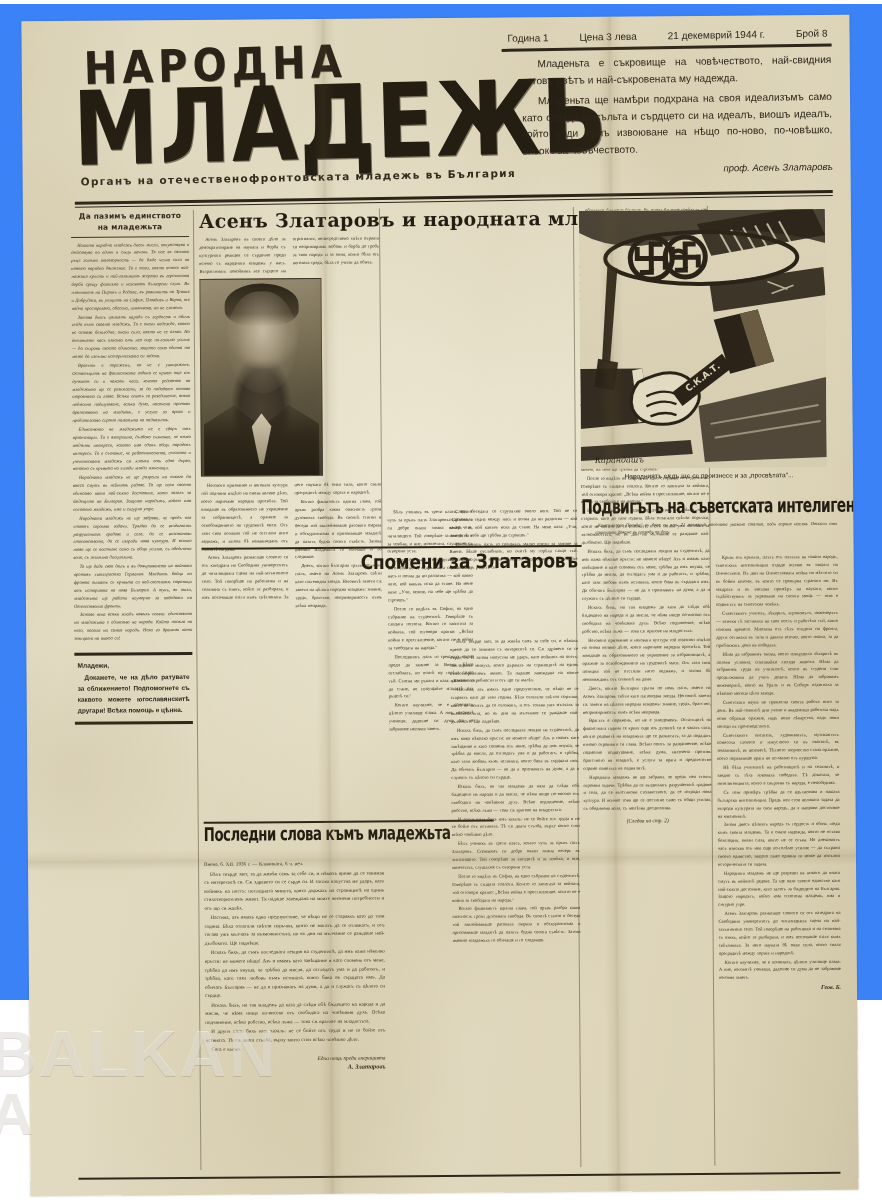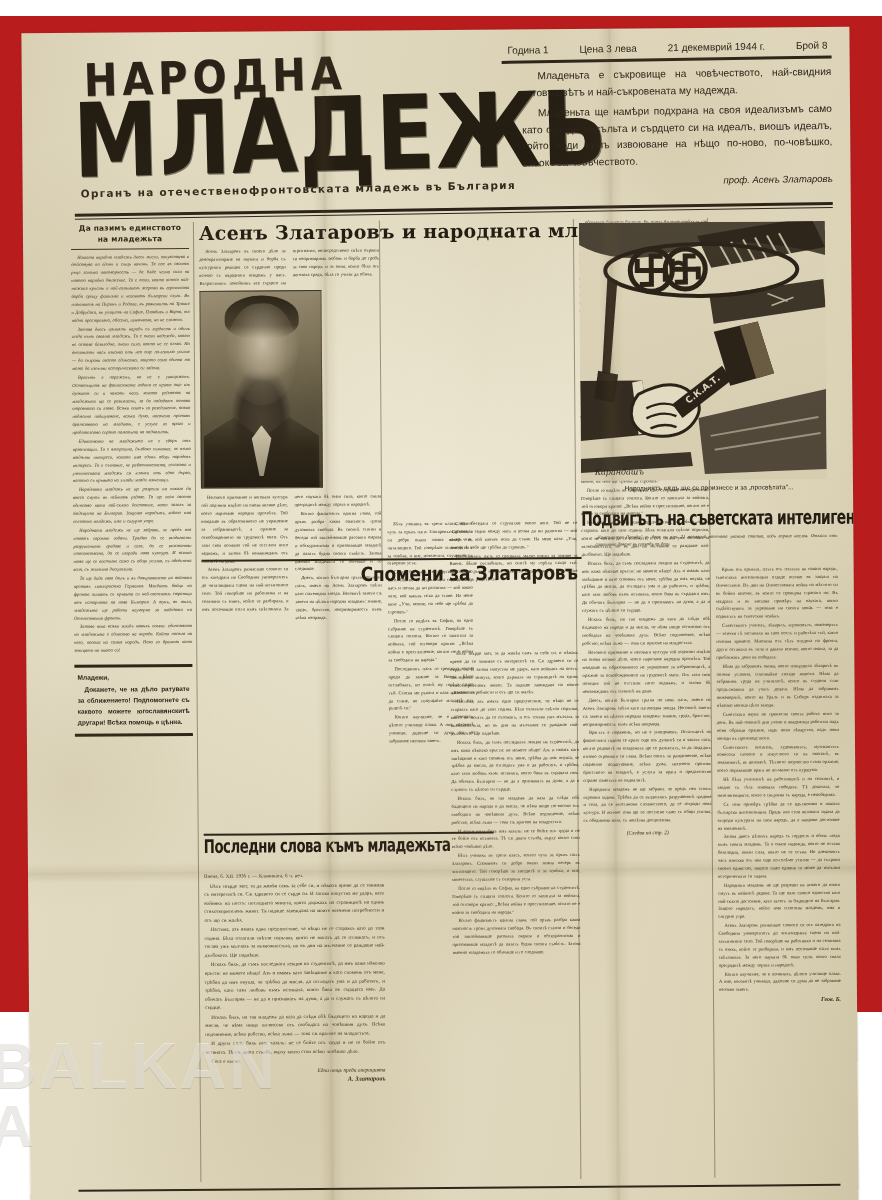--- a/index.html
+++ b/index.html
@@ -9,23 +9,23 @@
     height: 1200px;
     background: #ffffff;
     font-family: "Liberation Serif", serif;
     overflow: hidden;
     position: relative;
   }
 
   
   #scan {
     position: absolute;
-    left: 0; top: 16px;
+    left: 0; top: 4px;
     width: 882px; height: 996px;
-    background: #b91c1c;
+    background: #3b82f6;
   }
 
   #paper {
     position: absolute;
     left: 26px; top: 14px;
     width: 828px; height: 1175px;
     background:
       radial-gradient(ellipse 60% 50% at 50% 40%, rgba(255,252,240,0.5) 0%, rgba(0,0,0,0) 70%),
       linear-gradient(100deg, #d9d0b4 0%, #e2dbc2 14%, #ded6bb 40%, #dbd2b6 50%, #e0d8be 60%, #dcd3b7 85%, #cfc5a6 100%);
     transform: rotate(-0.45deg);

